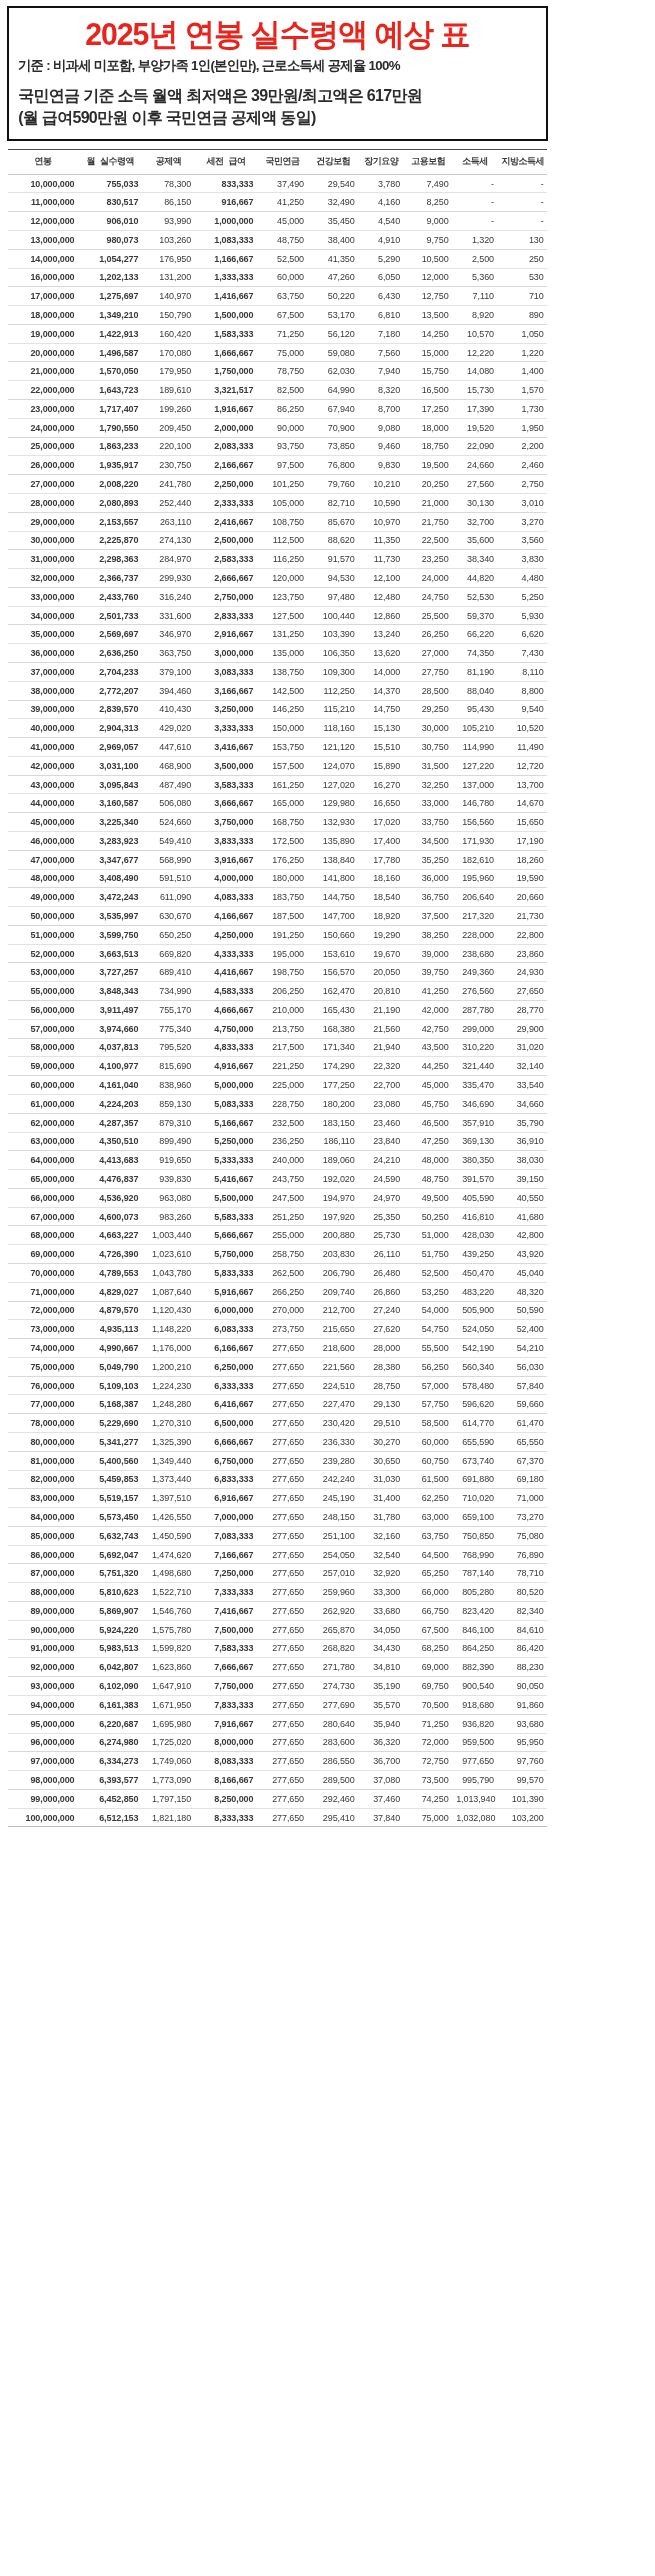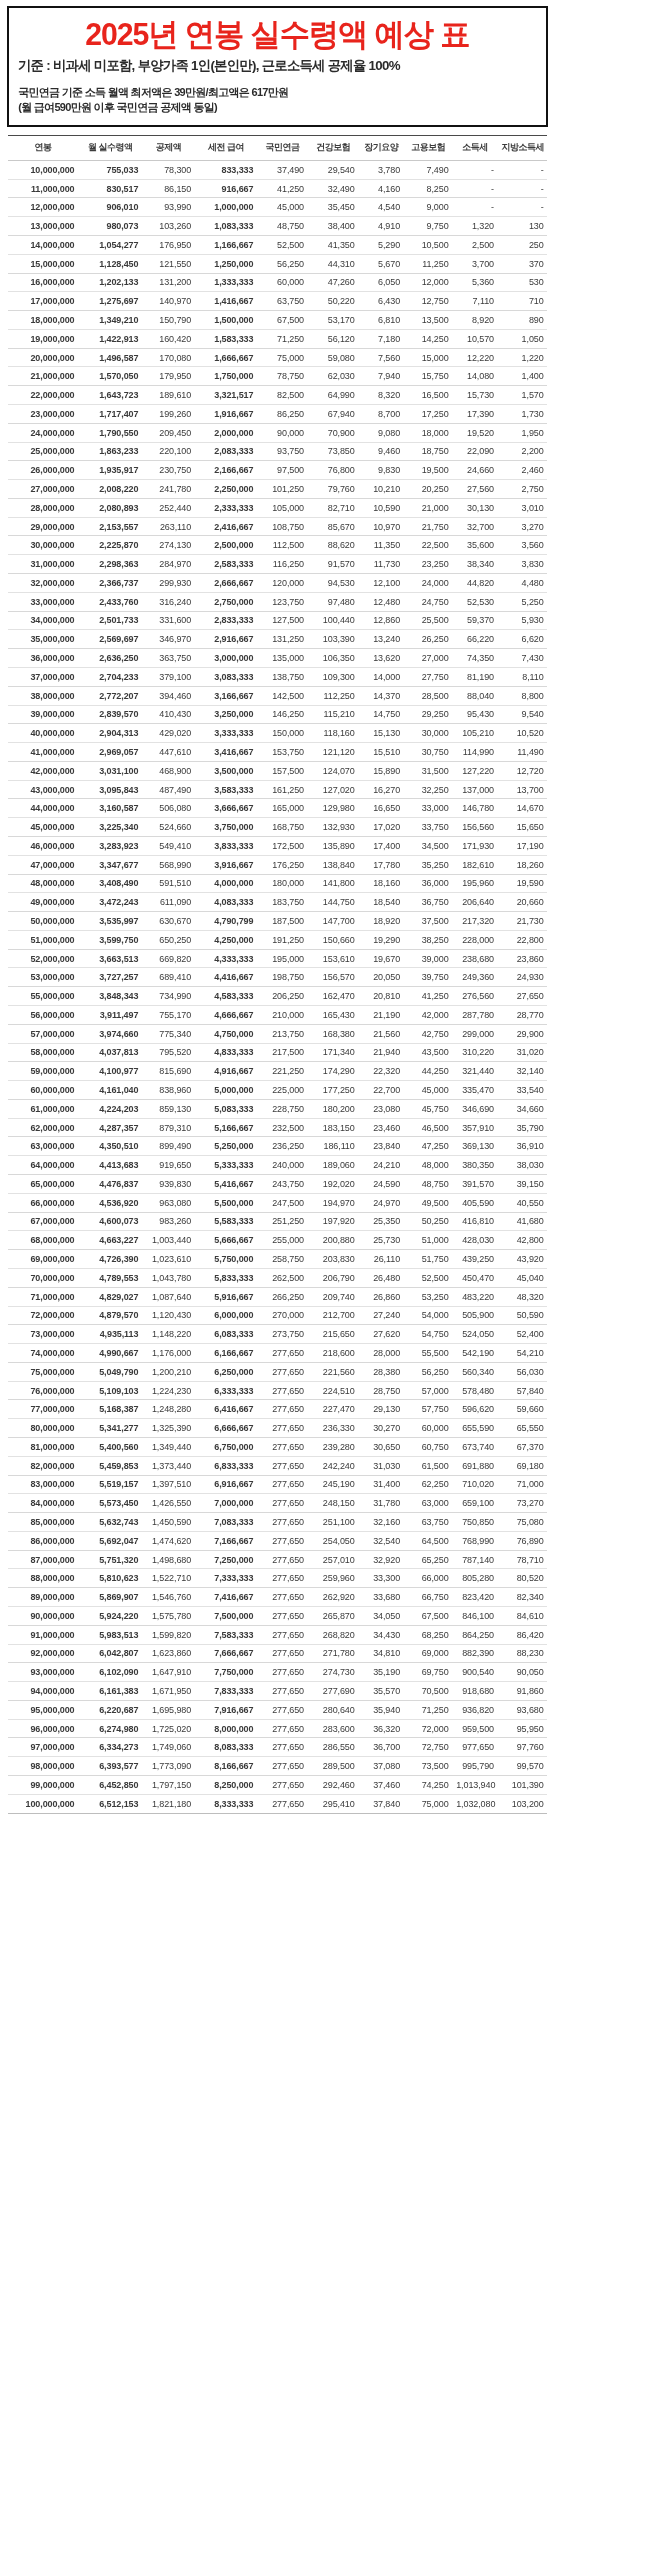--- a/index.html
+++ b/index.html
@@ -48,21 +48,21 @@
     line-height: 1.3;
     white-space: nowrap;
     margin: 1.9px 0 0 0;
     transform: scaleX(0.985);
     transform-origin: left center;
   }
   .banner-note {
     margin-top: 10.5px;
   }
   .banner-note .ln {
-    font-size: 11px;
+    font-size: 16px;
     font-weight: 800;
     color: #2b2b2b;
     letter-spacing: -0.7px;
     line-height: 1.38;
     white-space: nowrap;
   }
 
   
   .table-wrap {
     margin: 8.6px 7.6px 9.5px 7.6px;
@@ -75,20 +75,21 @@
   table.salary thead th {
     font-size: 9px;
     font-weight: 700;
     color: #3b3b3b;
     letter-spacing: -0.5px;
     padding: 4.8px 3.8px 5.7px 3.8px;
     border-top: 1.9px solid #4a4a4a;
     border-bottom: 1px solid #c9c9c9;
     text-align: center;
     white-space: nowrap;
+    font-family: Liberation Mono, monospace;
   }
   table.salary tbody td {
     font-size: 9px;
     padding: 3.9px 3.8px 3.9px 3.8px;
     border-bottom: 1px solid #e2e2e2;
     text-align: right;
     white-space: nowrap;
     color: #3a3a3a;
     letter-spacing: -0.1px;
   }
@@ -228,32 +229,20 @@
             <td class="c-plain">176,950</td>
             <td class="c-gross">1,166,667</td>
             <td class="c-plain">52,500</td>
             <td class="c-plain">41,350</td>
             <td class="c-plain">5,290</td>
             <td class="c-plain">10,500</td>
             <td class="c-plain">2,500</td>
             <td class="c-plain">250</td>
           </tr>
           <tr>
-            <td class="c-year">15,000,000</td>
-            <td class="c-net">1,128,450</td>
-            <td class="c-plain">121,550</td>
-            <td class="c-gross">1,250,000</td>
-            <td class="c-plain">56,250</td>
-            <td class="c-plain">44,310</td>
-            <td class="c-plain">5,670</td>
-            <td class="c-plain">11,250</td>
-            <td class="c-plain">3,700</td>
-            <td class="c-plain">370</td>
-          </tr>
-          <tr>
             <td class="c-year">16,000,000</td>
             <td class="c-net">1,202,133</td>
             <td class="c-plain">131,200</td>
             <td class="c-gross">1,333,333</td>
             <td class="c-plain">60,000</td>
             <td class="c-plain">47,260</td>
             <td class="c-plain">6,050</td>
             <td class="c-plain">12,000</td>
             <td class="c-plain">5,360</td>
             <td class="c-plain">530</td>
@@ -651,21 +640,21 @@
             <td class="c-plain">144,750</td>
             <td class="c-plain">18,540</td>
             <td class="c-plain">36,750</td>
             <td class="c-plain">206,640</td>
             <td class="c-plain">20,660</td>
           </tr>
           <tr>
             <td class="c-year">50,000,000</td>
             <td class="c-net">3,535,997</td>
             <td class="c-plain">630,670</td>
-            <td class="c-gross">4,790,799</td>
+            <td class="c-gross">4,166,667</td>
             <td class="c-plain">187,500</td>
             <td class="c-plain">147,700</td>
             <td class="c-plain">18,920</td>
             <td class="c-plain">37,500</td>
             <td class="c-plain">217,320</td>
             <td class="c-plain">21,730</td>
           </tr>
           <tr>
             <td class="c-year">51,000,000</td>
             <td class="c-net">3,599,750</td>
@@ -972,20 +961,32 @@
             <td class="c-plain">1,248,280</td>
             <td class="c-gross">6,416,667</td>
             <td class="c-plain">277,650</td>
             <td class="c-plain">227,470</td>
             <td class="c-plain">29,130</td>
             <td class="c-plain">57,750</td>
             <td class="c-plain">596,620</td>
             <td class="c-plain">59,660</td>
           </tr>
           <tr>
+            <td class="c-year">78,000,000</td>
+            <td class="c-net">5,229,690</td>
+            <td class="c-plain">1,270,310</td>
+            <td class="c-gross">6,500,000</td>
+            <td class="c-plain">277,650</td>
+            <td class="c-plain">230,420</td>
+            <td class="c-plain">29,510</td>
+            <td class="c-plain">58,500</td>
+            <td class="c-plain">614,770</td>
+            <td class="c-plain">61,470</td>
+          </tr>
+          <tr>
             <td class="c-year">80,000,000</td>
             <td class="c-net">5,341,277</td>
             <td class="c-plain">1,325,390</td>
             <td class="c-gross">6,666,667</td>
             <td class="c-plain">277,650</td>
             <td class="c-plain">236,330</td>
             <td class="c-plain">30,270</td>
             <td class="c-plain">60,000</td>
             <td class="c-plain">655,590</td>
             <td class="c-plain">65,550</td>

